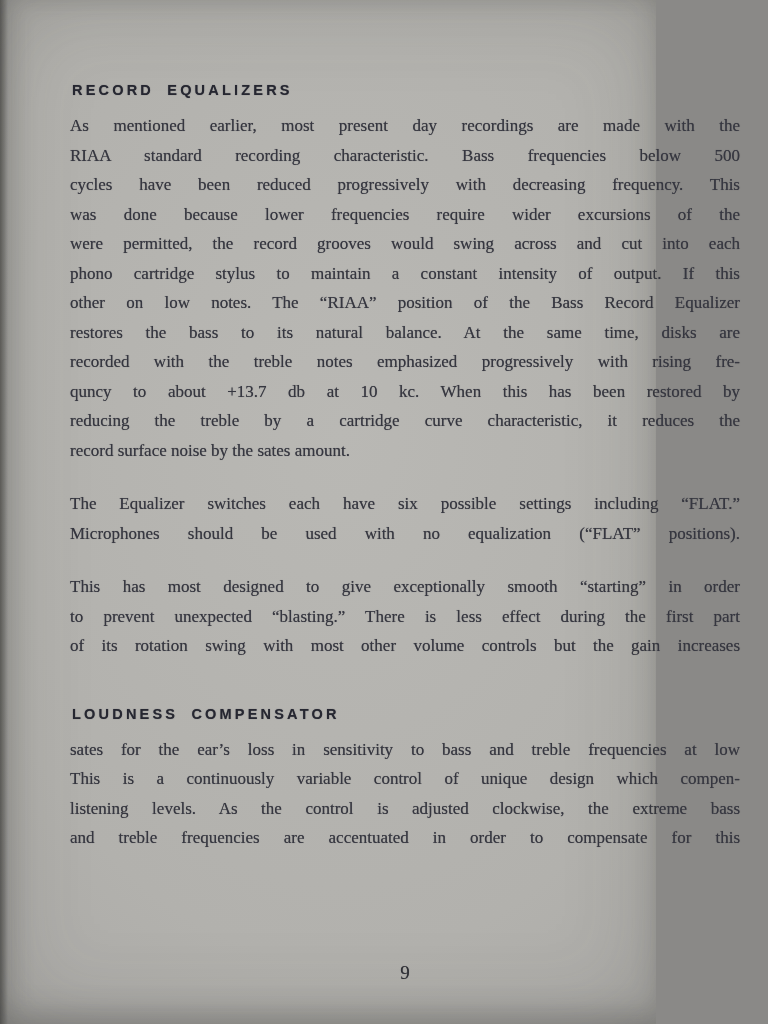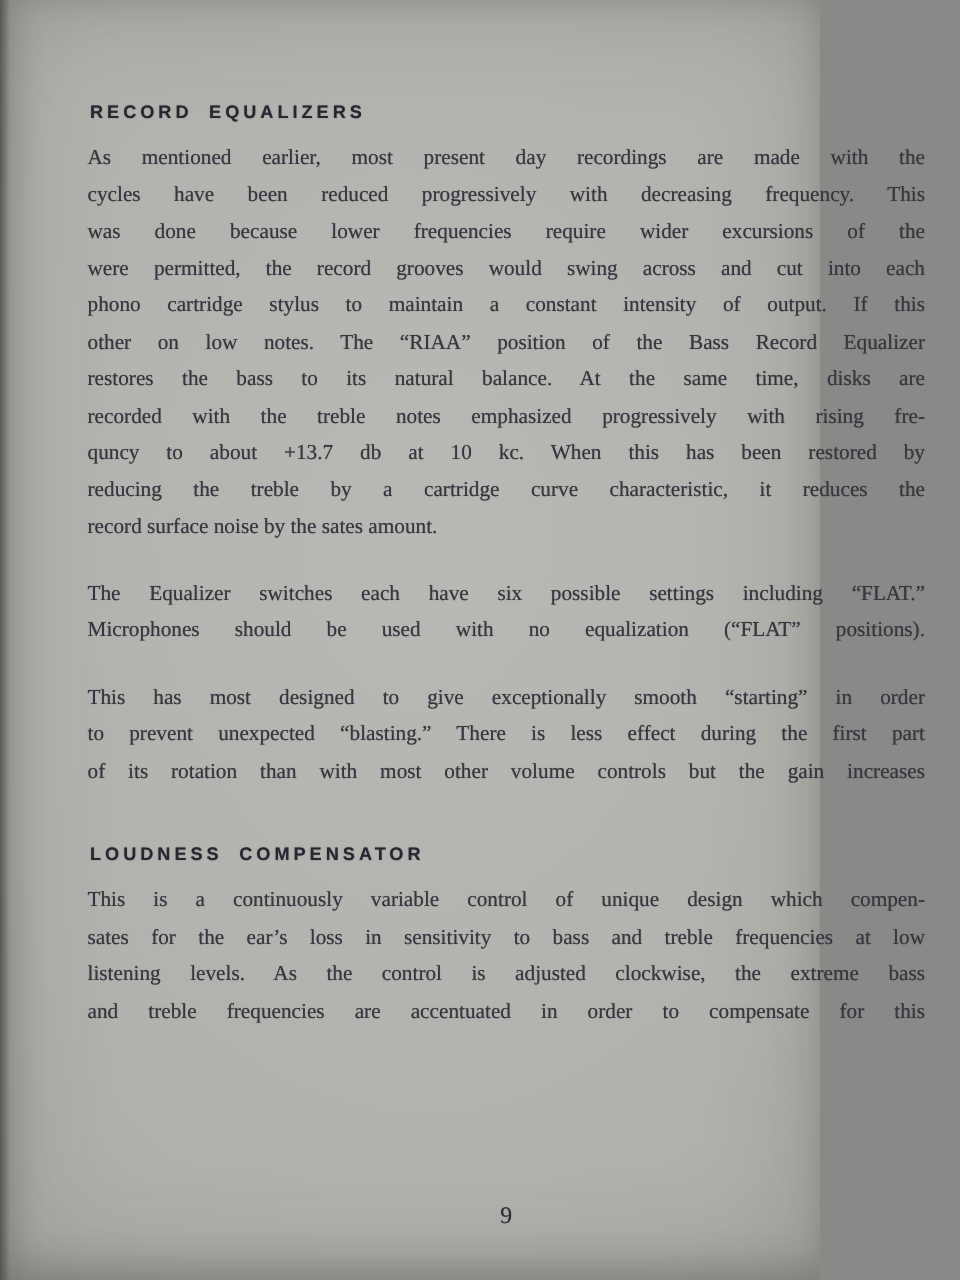--- a/index.html
+++ b/index.html
@@ -84,44 +84,45 @@
   }
 </style>
 </head>
 <body>
 
 <main class="paper">
   <div class="content" id="content">
       <div class="heading">RECORD EQUALIZERS</div>
       <div class="paragraph">
         <div class="line">As mentioned earlier, most present day recordings are made with the</div>
+        <div class="line">RIAA standard recording characteristic. Bass frequencies below 500</div>
         <div class="line">cycles have been reduced progressively with decreasing frequency. This</div>
         <div class="line">was done because lower frequencies require wider excursions of the</div>
         <div class="line">were permitted, the record grooves would swing across and cut into each</div>
         <div class="line">phono cartridge stylus to maintain a constant intensity of output. If this</div>
         <div class="line">other on low notes. The “RIAA” position of the Bass Record Equalizer</div>
         <div class="line">restores the bass to its natural balance. At the same time, disks are</div>
         <div class="line">recorded with the treble notes emphasized progressively with rising fre-</div>
         <div class="line">quncy to about +13.7 db at 10 kc. When this has been restored by</div>
         <div class="line">reducing the treble by a cartridge curve characteristic, it reduces the</div>
         <div class="line last">record surface noise by the sates amount.</div>
       </div>
       <div class="paragraph">
         <div class="line">The Equalizer switches each have six possible settings including “FLAT.”</div>
         <div class="line">Microphones should be used with no equalization (“FLAT” positions).</div>
       </div>
       <div class="paragraph">
         <div class="line">This has most designed to give exceptionally smooth “starting” in order</div>
         <div class="line">to prevent unexpected “blasting.” There is less effect during the first part</div>
-        <div class="line">of its rotation than with most other volume controls but the gain increases</div>
+        <div class="line">of its rotation swing with most other volume controls but the gain increases</div>
       </div>
       <div class="heading gap-lg">LOUDNESS COMPENSATOR</div>
       <div class="paragraph">
+        <div class="line">sates for the ear’s loss in sensitivity to bass and treble frequencies at low</div>
         <div class="line">This is a continuously variable control of unique design which compen-</div>
-        <div class="line">sates for the ear’s loss in sensitivity to bass and treble frequencies at low</div>
         <div class="line">listening levels. As the control is adjusted clockwise, the extreme bass</div>
         <div class="line">and treble frequencies are accentuated in order to compensate for this</div>
       </div>
     </div>
   <div class="footer">9</div>
   <div class="left-edge-shadow"></div>
   <div class="vignette"></div>
 </main>
 
 </body></html>

